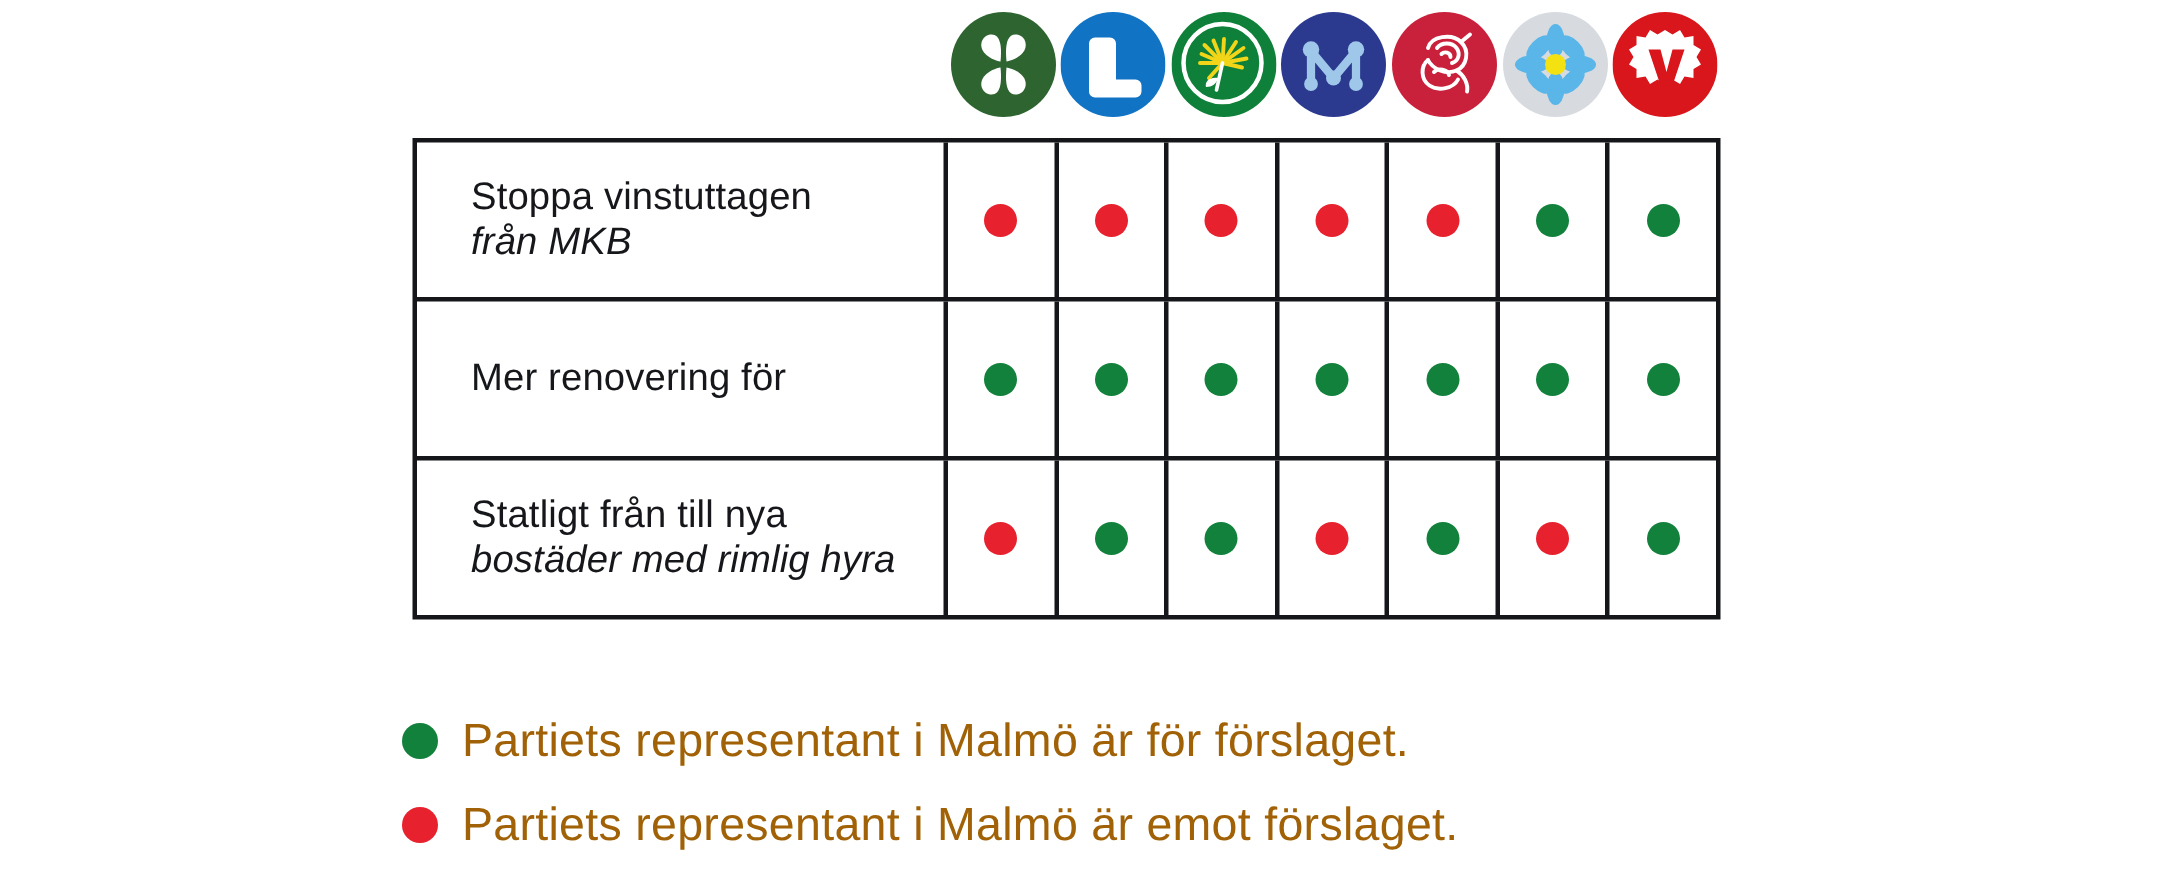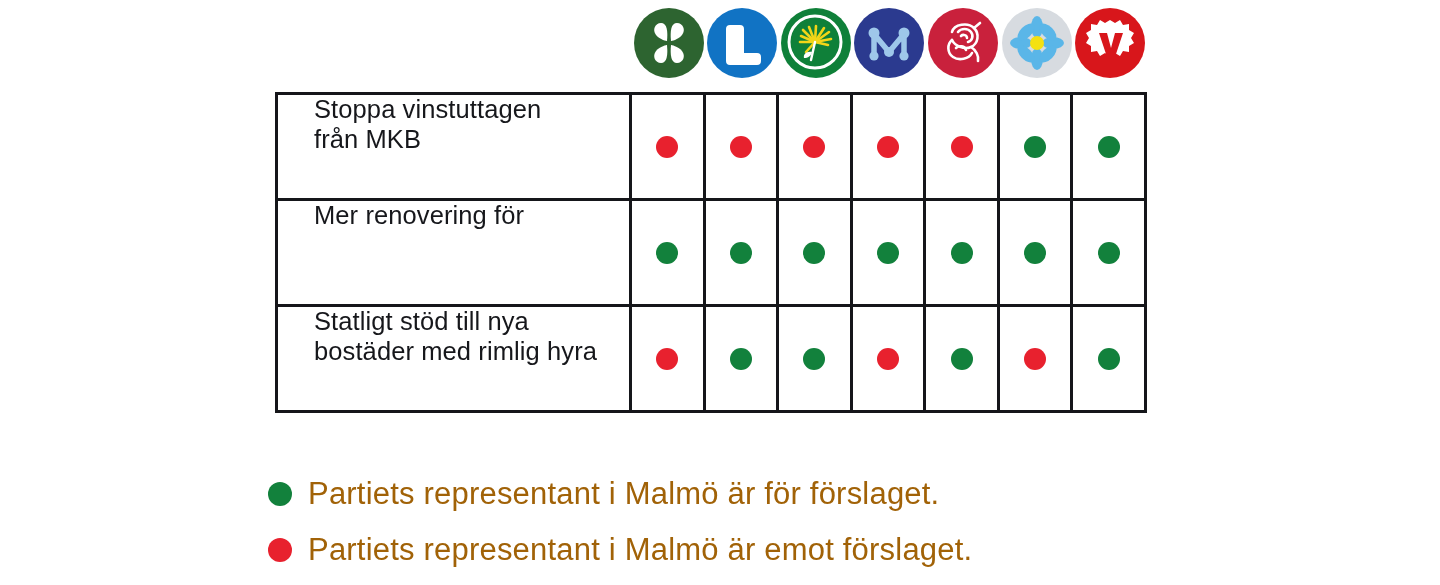--- a/index.html
+++ b/index.html
@@ -58,31 +58,31 @@
     border-bottom: 3px solid #15161a;
     box-sizing: border-box;
   }
   .t-row:last-child { border-bottom: none; }
 
   .q-cell {
     width: 354px;
     box-sizing: border-box;
     border-right: 3px solid #15161a;
     display: flex;
-    align-items: flex-start;
+    align-items: center;
     padding: 0 22px 0 36px;
   }
   .q-text {
     font-size: 25.5px;
     line-height: 1.17;
     color: #16171b;
     letter-spacing: 0.1px;
     font-weight: 400;
   }
-  .q-text .l2 { display: block; }
+  .q-text .l2 { display: block; font-style: italic; }
 
   .p-cell {
     flex: 1 1 0;
     box-sizing: border-box;
     border-right: 3px solid #15161a;
     display: flex;
     align-items: center;
     justify-content: center;
   }
   .p-cell:last-child { border-right: none; }
@@ -298,21 +298,21 @@
         <span class="dot for"></span>
       </div>
     <div class="p-cell">
         <span class="dot for"></span>
       </div>
   </div>
 
   <div class="t-row">
     <div class="q-cell">
       <div class="q-text">
-        <span>Statligt stöd till nya</span>
+        <span>Statligt från till nya</span>
         <span class="l2">bostäder med rimlig hyra</span>
       </div>
     </div>
     <div class="p-cell">
         <span class="dot against"></span>
       </div>
     <div class="p-cell">
         <span class="dot for"></span>
       </div>
     <div class="p-cell">

